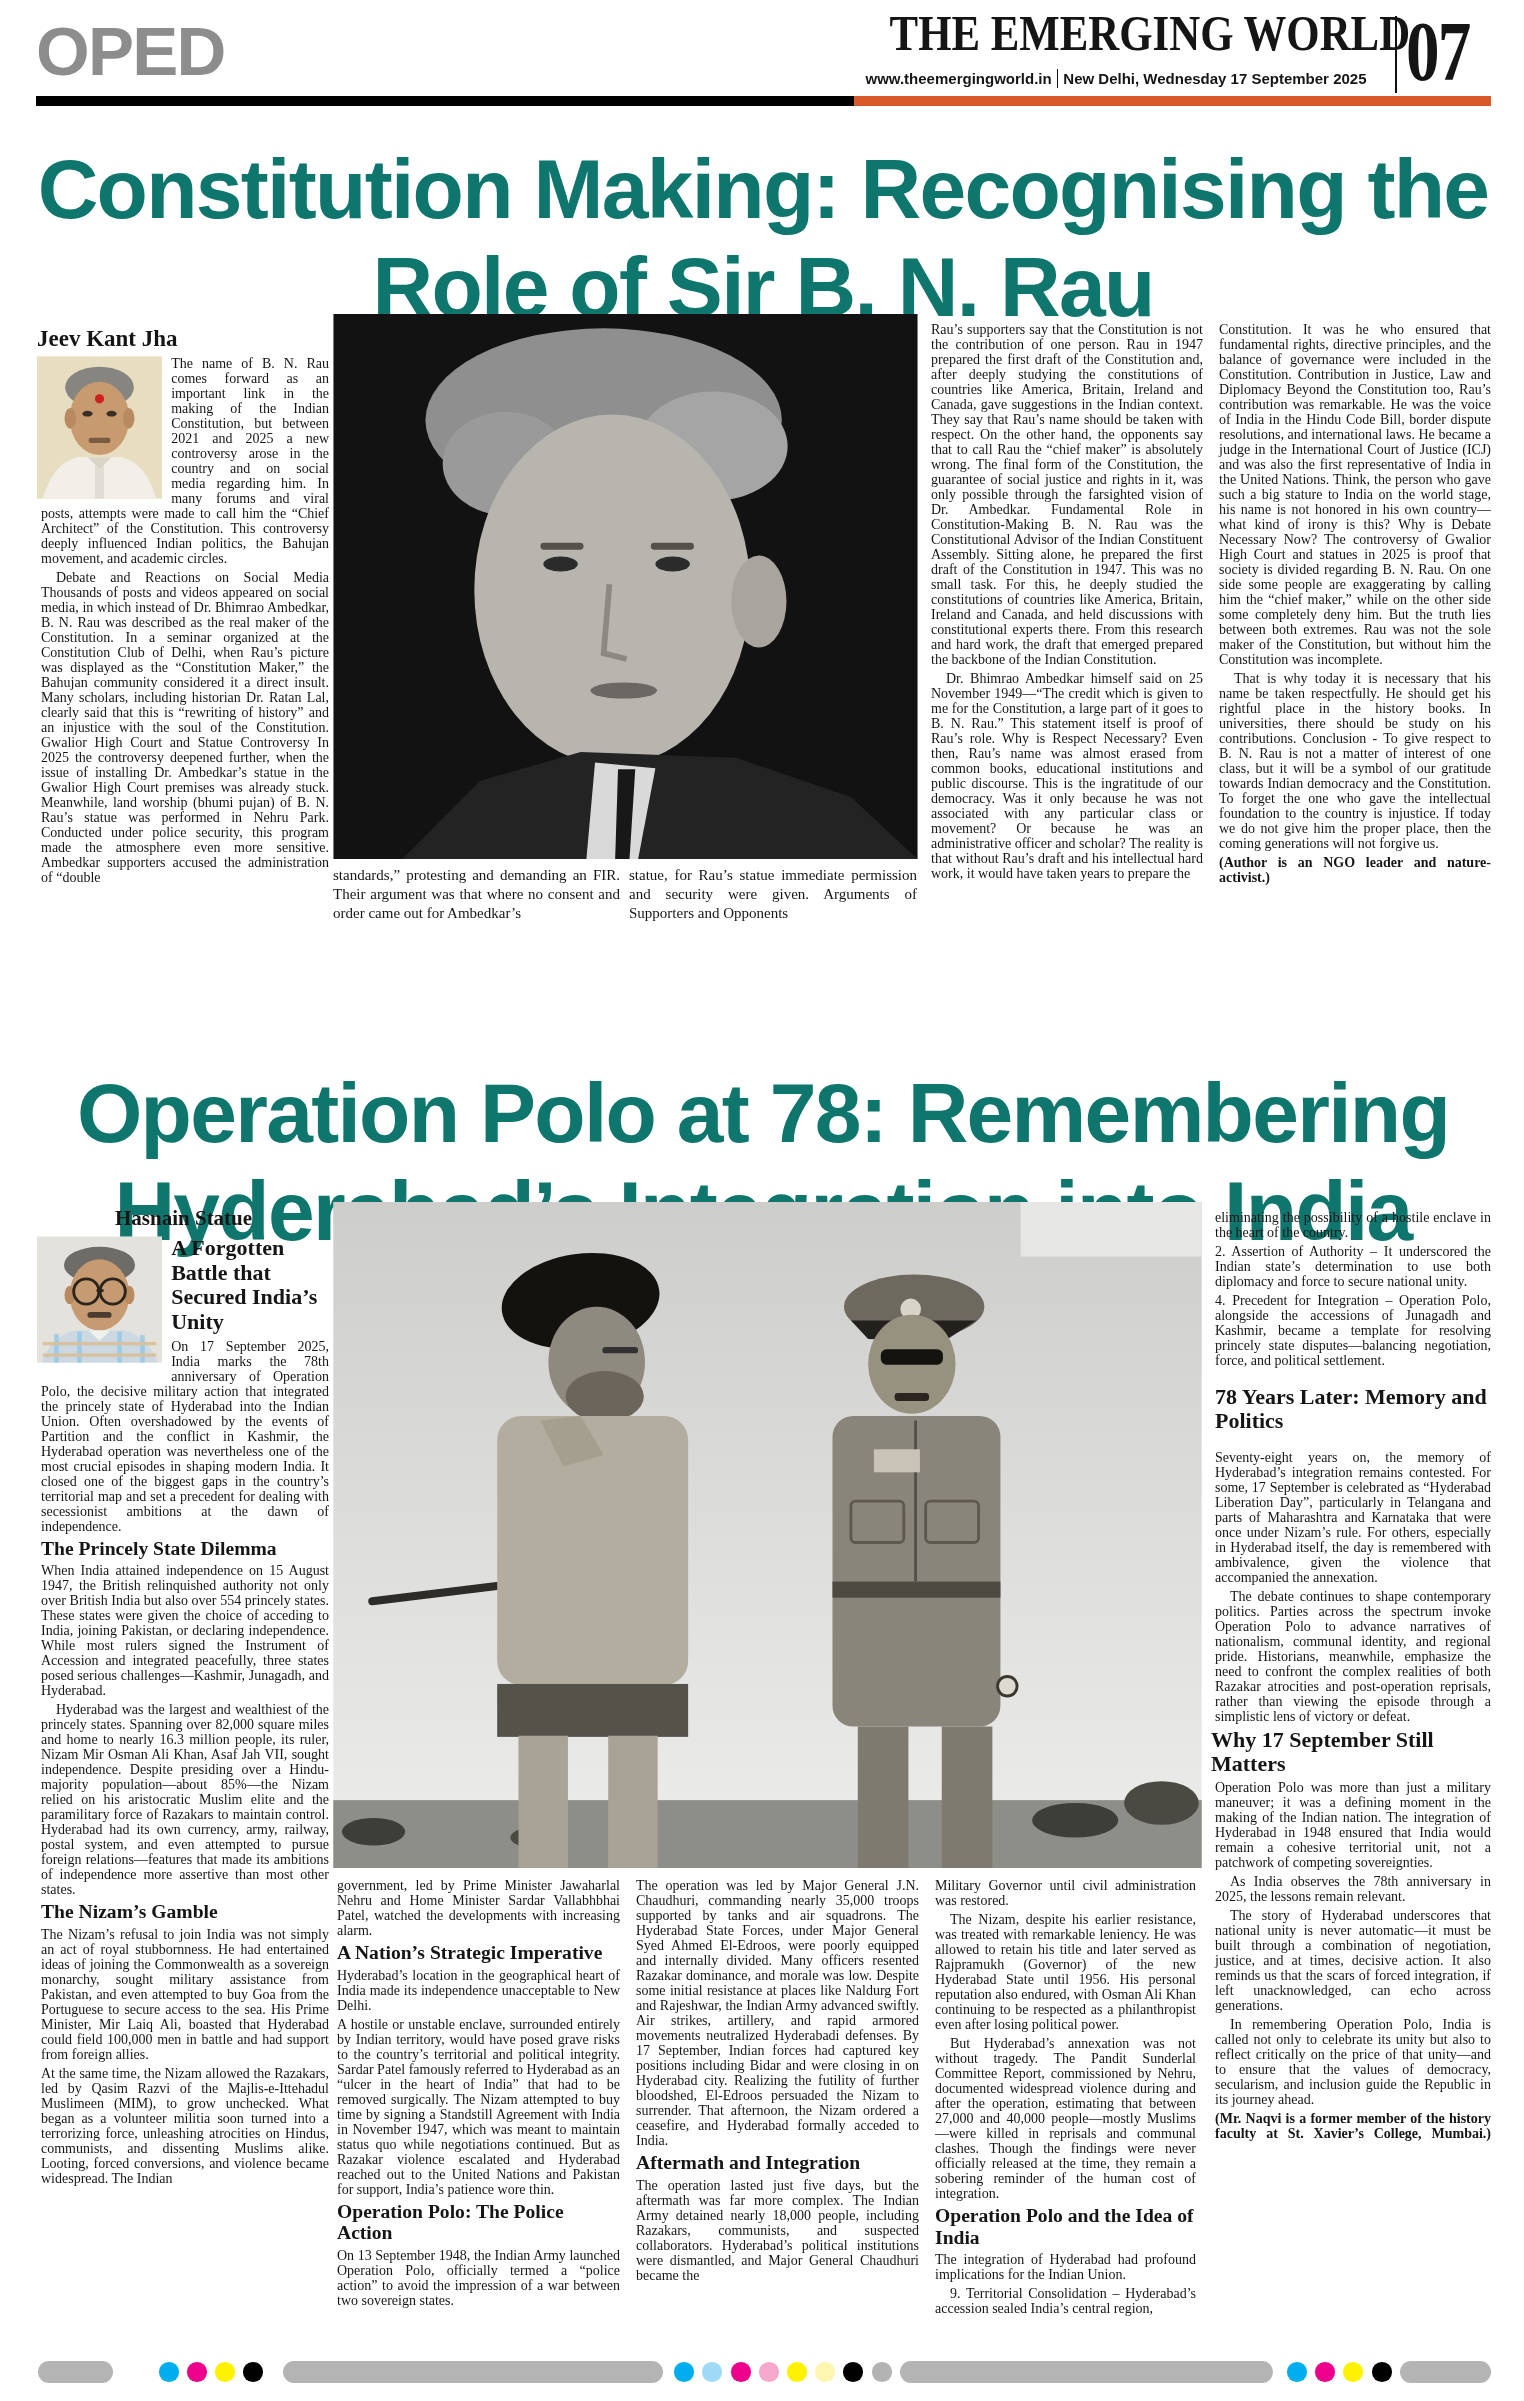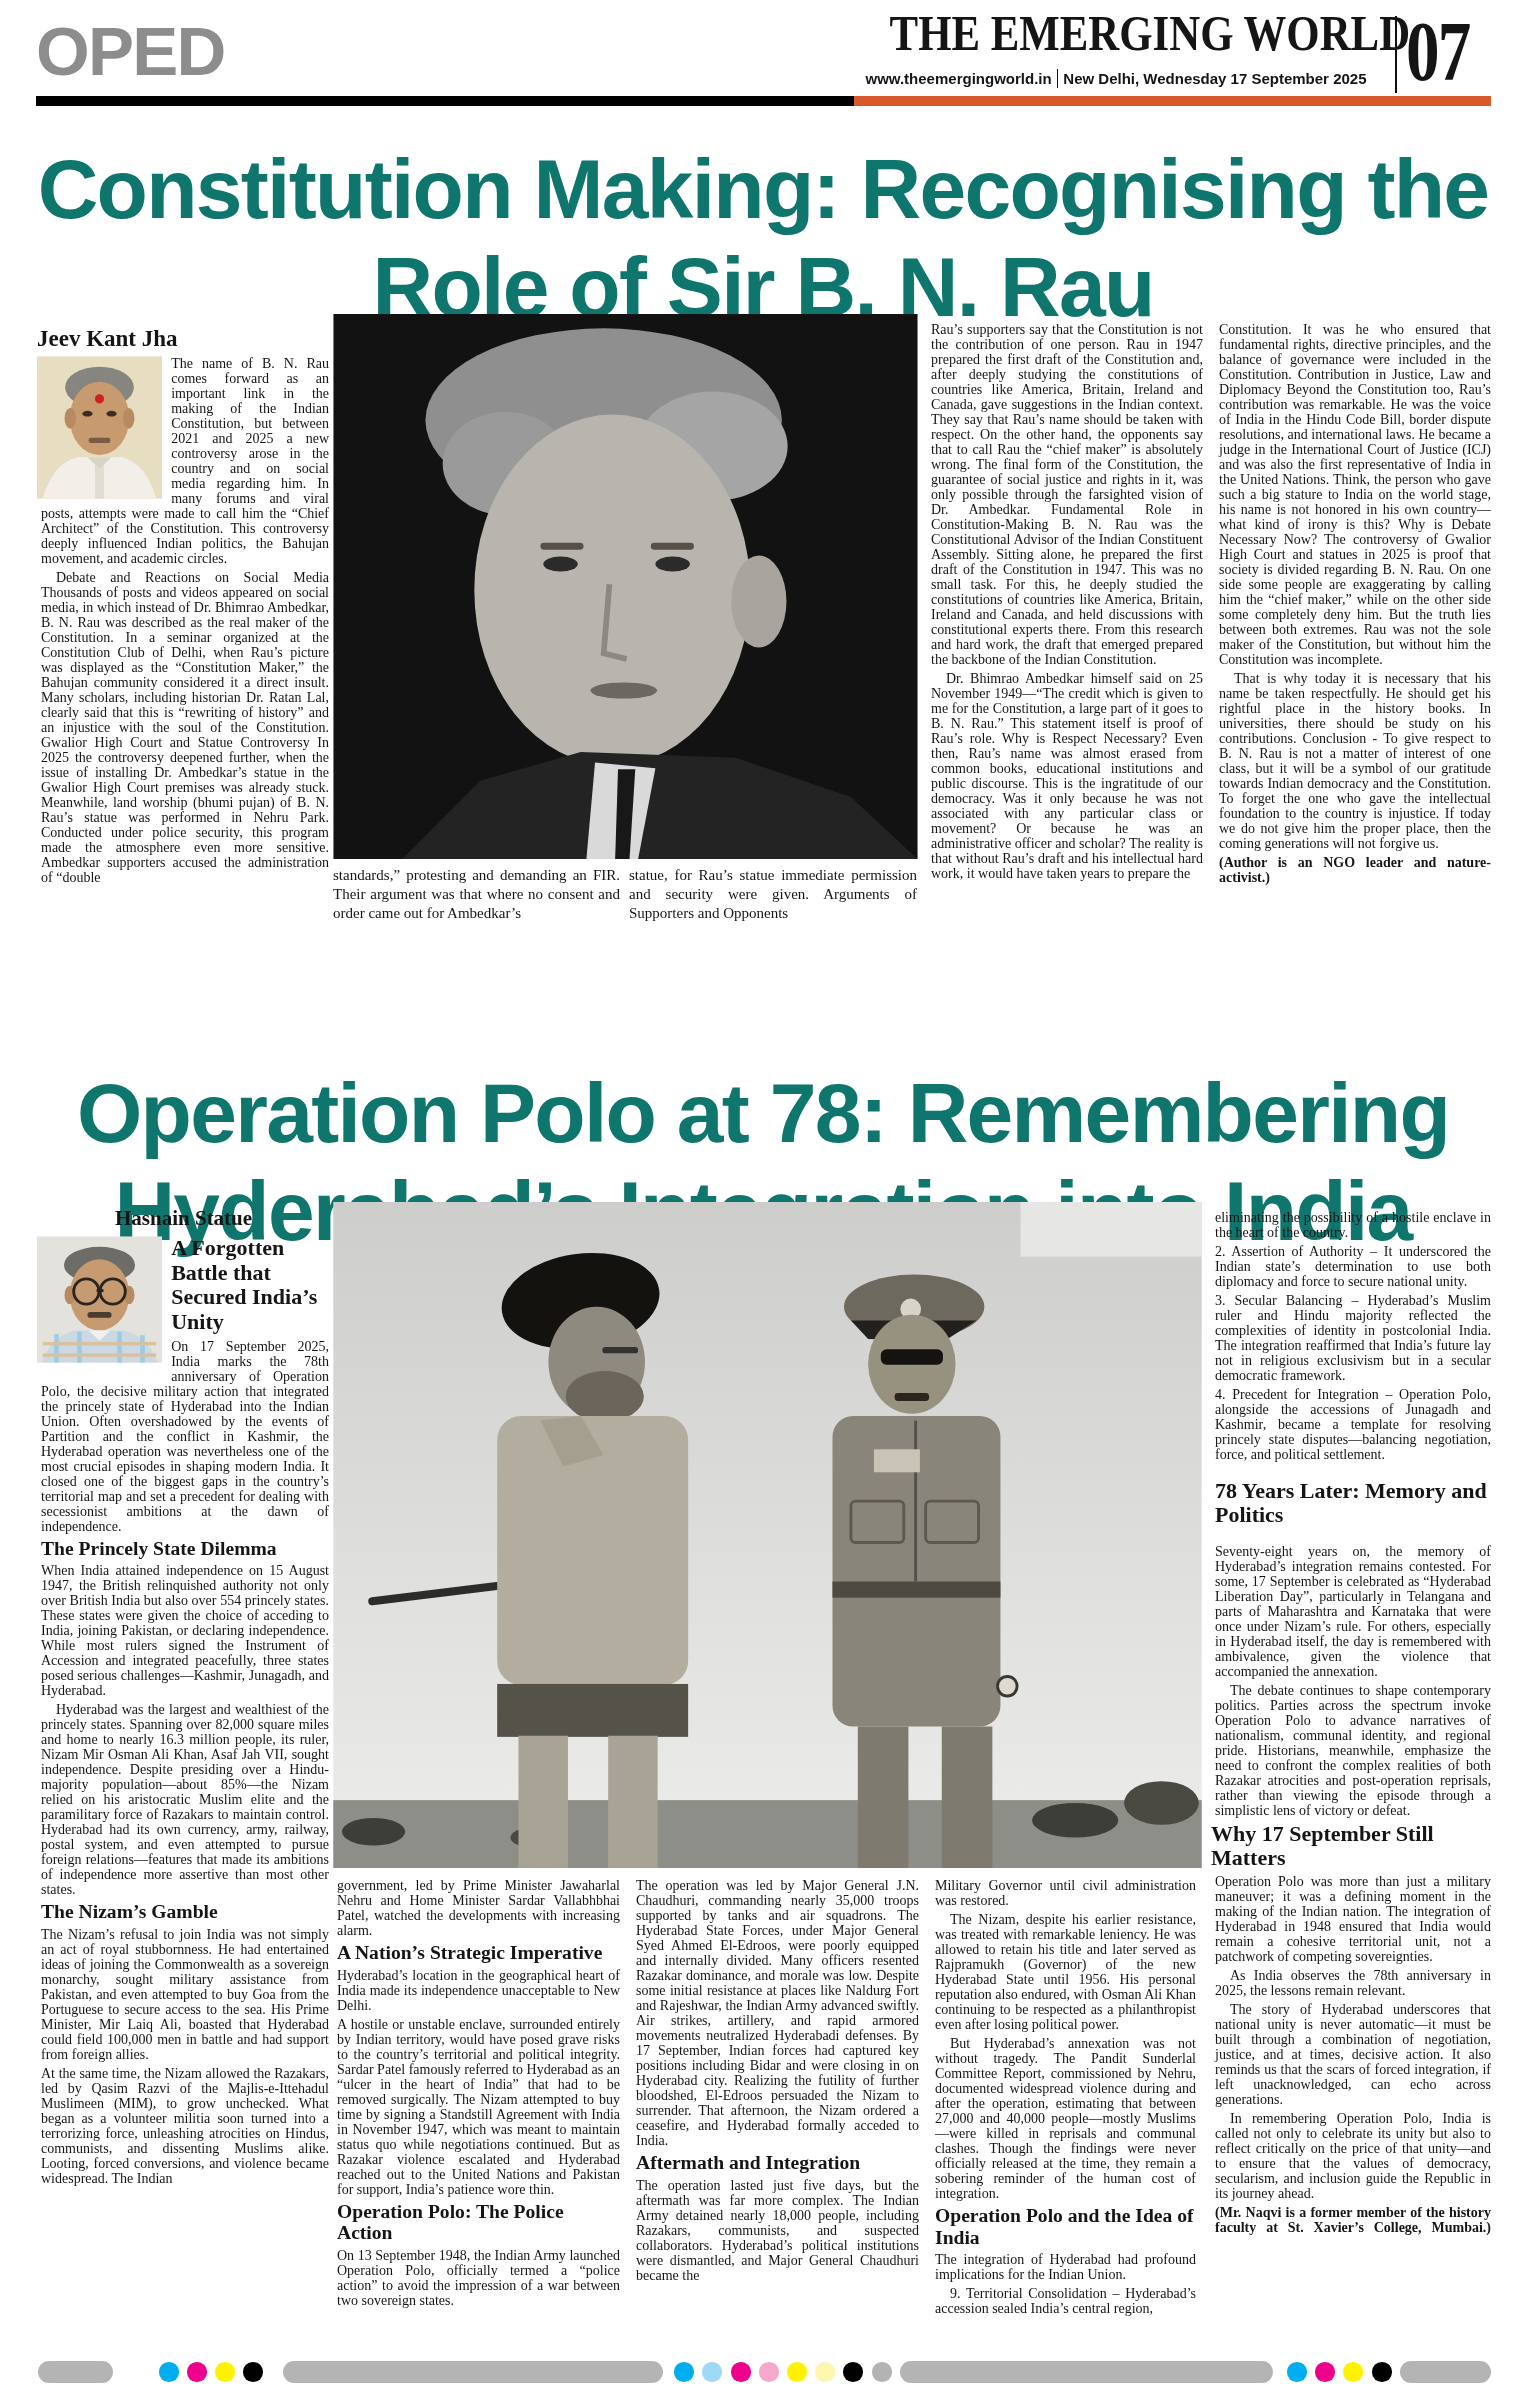--- a/index.html
+++ b/index.html
@@ -220,21 +220,20 @@
     <p class="ind">The Nizam, despite his earlier resistance, was treated with remarkable leniency. He was allowed to retain his title and later served as Rajpramukh (Governor) of the new Hyderabad State until 1956. His personal reputation also endured, with Osman Ali Khan continuing to be respected as a philanthropist even after losing political power.</p>
     <p class="ind">But Hyderabad’s annexation was not without tragedy. The Pandit Sunderlal Committee Report, commissioned by Nehru, documented widespread violence during and after the operation, estimating that between 27,000 and 40,000 people—mostly Muslims—were killed in reprisals and communal clashes. Though the findings were never officially released at the time, they remain a sobering reminder of the human cost of integration.</p>
     <p class="sh">Operation Polo and the Idea of India</p>
     <p>The integration of Hyderabad had profound implications for the Indian Union.</p>
     <p class="ind">9. Territorial Consolidation – Hyderabad’s accession sealed India’s central region,</p>
   </div>
 
   <div class="abs bt" style="left:1211px;top:1206px;width:284px;height:1142px;">
     <p>eliminating the possibility of a hostile enclave in the heart of the country.</p>
     <p>2. Assertion of Authority – It underscored the Indian state’s determination to use both diplomacy and force to secure national unity.</p>
-    <p>3. Secular Balancing – Hyderabad’s Muslim ruler and Hindu majority reflected the complexities of identity in postcolonial India. The integration reaffirmed that India’s future lay not in religious exclusivism but in a secular democratic framework.</p>
     <p>4. Precedent for Integration – Operation Polo, alongside the accessions of Junagadh and Kashmir, became a template for resolving princely state disputes—balancing negotiation, force, and political settlement.</p>
     <p class="sh" style="font-size:22px;margin-top:17.3px;">78 Years Later: Memory and Politics</p>
     <p style="margin-top:16px;">Seventy-eight years on, the memory of Hyderabad’s integration remains contested. For some, 17 September is celebrated as “Hyderabad Liberation Day”, particularly in Telangana and parts of Maharashtra and Karnataka that were once under Nizam’s rule. For others, especially in Hyderabad itself, the day is remembered with ambivalence, given the violence that accompanied the annexation.</p>
     <p class="ind">The debate continues to shape contemporary politics. Parties across the spectrum invoke Operation Polo to advance narratives of nationalism, communal identity, and regional pride. Historians, meanwhile, emphasize the need to confront the complex realities of both Razakar atrocities and post-operation reprisals, rather than viewing the episode through a simplistic lens of victory or defeat.</p>
     <p class="sh" style="font-size:22px;margin:3.5px 0 1.2px;">Why 17 September Still Matters</p>
     <p>Operation Polo was more than just a military maneuver; it was a defining moment in the making of the Indian nation. The integration of Hyderabad in 1948 ensured that India would remain a cohesive territorial unit, not a patchwork of competing sovereignties.</p>
     <p class="ind">As India observes the 78th anniversary in 2025, the lessons remain relevant.</p>
     <p class="ind">The story of Hyderabad underscores that national unity is never automatic—it must be built through a combination of negotiation, justice, and at times, decisive action. It also reminds us that the scars of forced integration, if left unacknowledged, can echo across generations.</p>
     <p class="ind">In remembering Operation Polo, India is called not only to celebrate its unity but also to reflect critically on the price of that unity—and to ensure that the values of democracy, secularism, and inclusion guide the Republic in its journey ahead.</p>
     <p class="note">(Mr. Naqvi is a former member of the history faculty at St. Xavier’s College, Mumbai.)</p>

